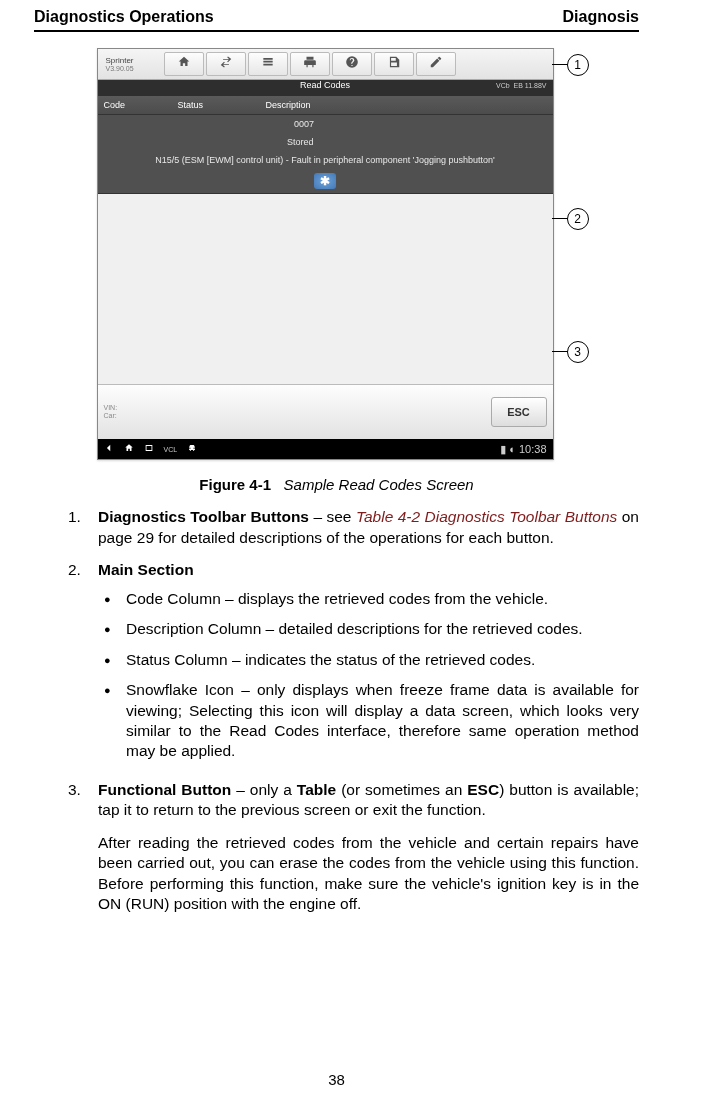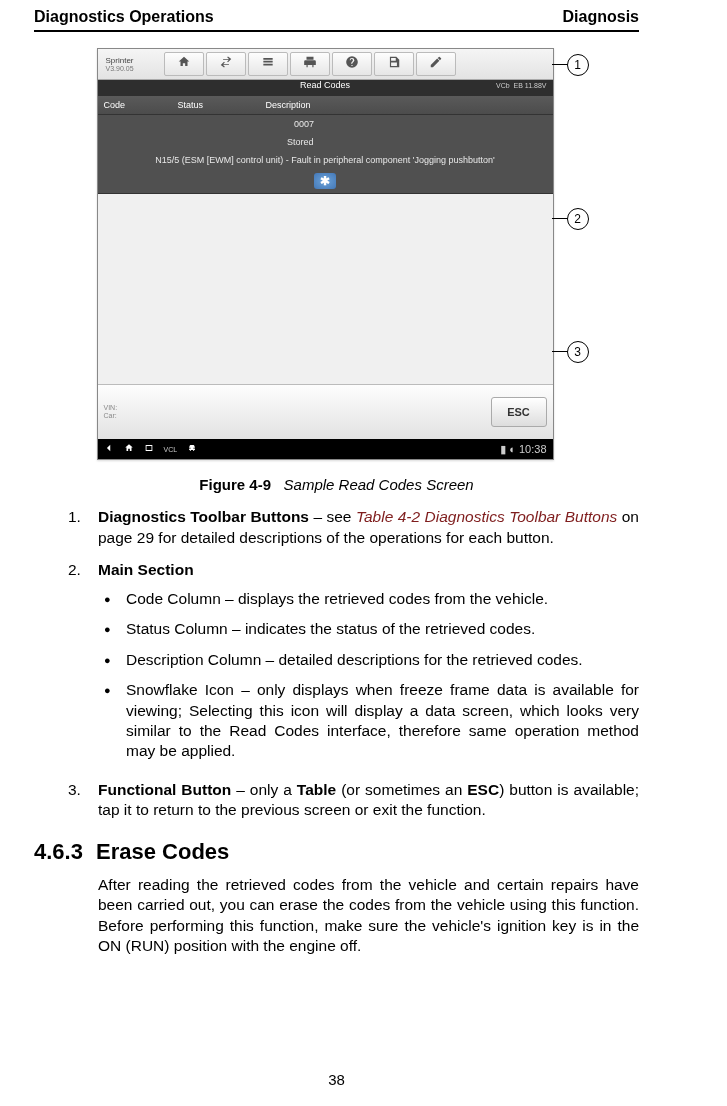--- a/index.html
+++ b/index.html
@@ -360,44 +360,41 @@
         <span>2</span>
       </div>
 
     <div class="callout-line" style="top:303px; left:455px; width:17px;"></div>
     <div class="callout" style="top:293px; left:470px;">
         <span>3</span>
       </div>
   </div>
 
   <div class="figure-caption">
-    <span class="figno">Figure 4-9</span>
+    <span class="figno">Figure 4-1</span>
     <span>&nbsp;</span>
     <span class="figtitle">Sample Read Codes Screen</span>
   </div>
 
   <div class="body-text">
     <ol class="numbered">
       <li data-num="1">
         <b>Diagnostics Toolbar Buttons</b><span> – see </span><span class="link">Table 4-2 Diagnostics Toolbar Buttons</span><span> on page 29 for detailed descriptions of the operations for each button.</span>
       </li>
       <li data-num="2">
         <b>Main Section</b>
         <ul class="bullets">
           <li>Code Column – displays the retrieved codes from the vehicle.</li>
+          <li>Description Column – detailed descriptions for the retrieved codes.</li>
           <li>Status Column – indicates the status of the retrieved codes.</li>
-          <li>Description Column – detailed descriptions for the retrieved codes.</li>
           <li>Snowflake Icon – only displays when freeze frame data is available for viewing; Selecting this icon will display a data screen, which looks very similar to the Read Codes interface, therefore same operation method may be applied.</li>
         </ul>
       </li>
       <li data-num="3">
         <b>Functional Button</b><span> – only a </span><b>Table</b><span> (or sometimes an </span><b>ESC</b><span>) button is available; tap it to return to the previous screen or exit the function.</span>
       </li>
     </ol>
   </div>
 
-  <h2 class="sec">
-    <span class="sec-num">4.6.3</span><span>Erase Codes</span>
-  </h2>
   <div class="para-under-sec">After reading the retrieved codes from the vehicle and certain repairs have been carried out, you can erase the codes from the vehicle using this function. Before performing this function, make sure the vehicle's ignition key is in the ON (RUN) position with the engine off.</div>
 
   <div class="page-number">38</div>
 </div>
 
 </body></html>

